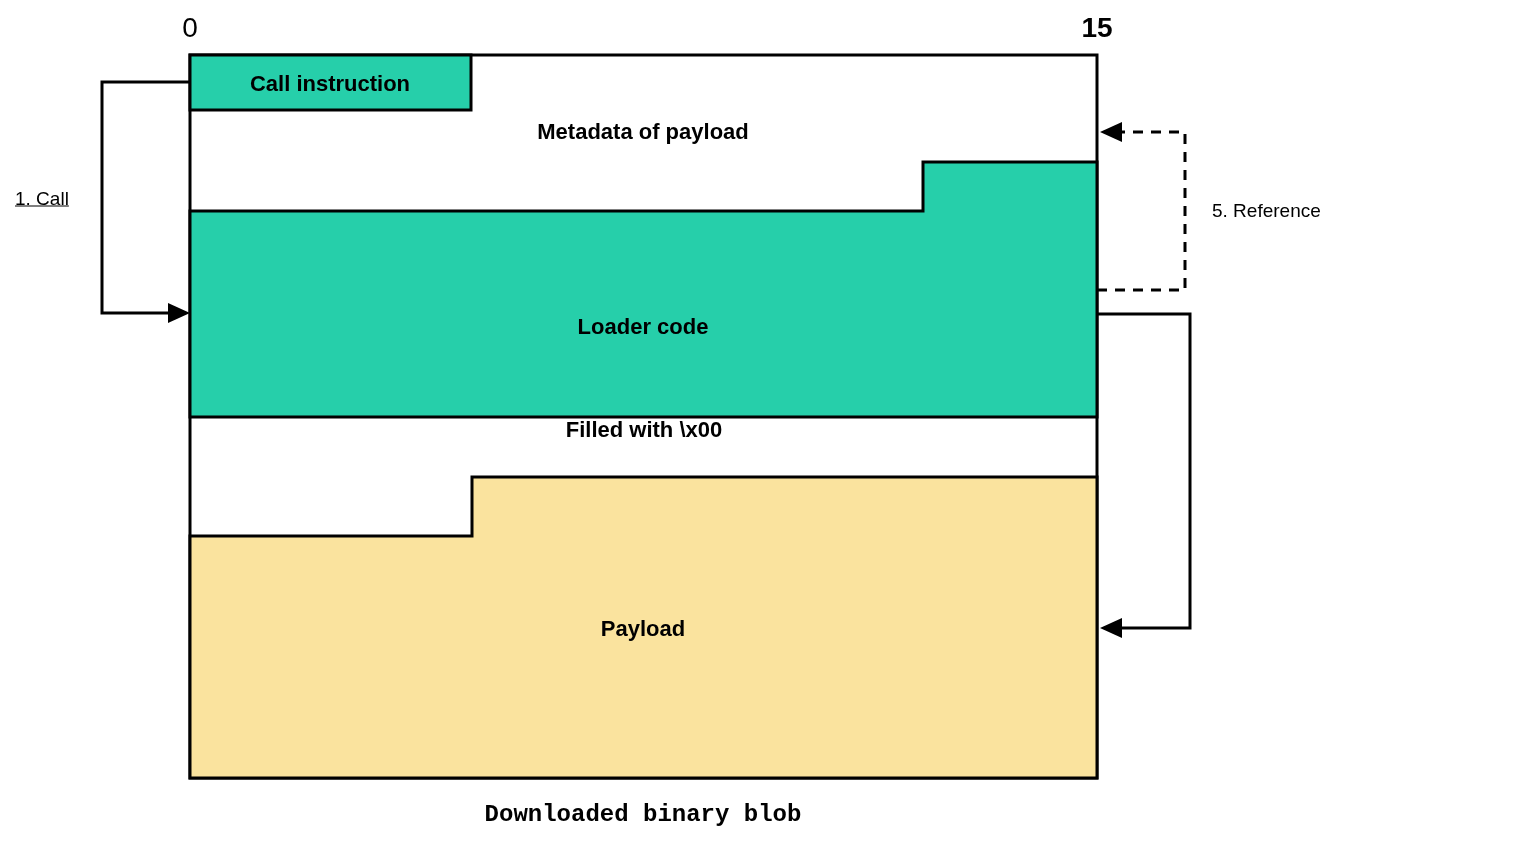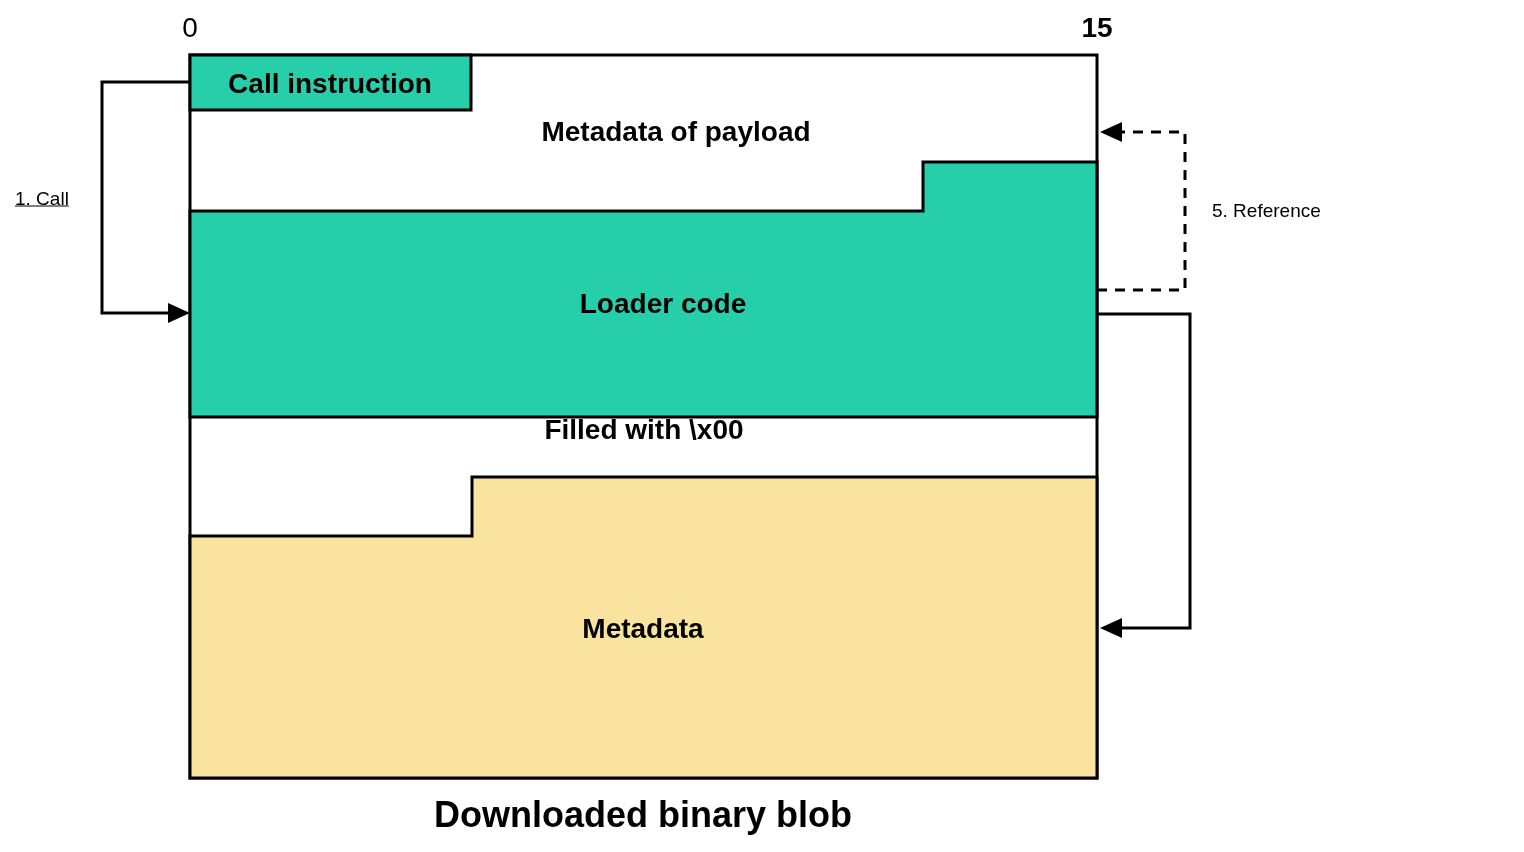--- a/index.html
+++ b/index.html
@@ -23,34 +23,35 @@
   }
   .lbl {
     position: absolute;
     transform: translate(-50%, -50%);
     white-space: nowrap;
     color: #000000;
     line-height: 1;
   }
   .box-label {
     font-weight: bold;
-    font-size: 28px;
+    font-size: 22px;
   }
   .scale-label {
     font-size: 28px;
     font-weight: normal;
   }
   .annot-label {
     font-size: 19px;
     font-weight: normal;
     transform: translateY(-50%);
   }
   .caption-label {
     font-weight: bold;
-    font-size: 36px;
+    font-size: 24px;
+    font-family: Liberation Mono, monospace;
   }
 </style>
 </head>
 <body>
 
 <div class="stage">
 
   <svg width="1524" height="852" viewBox="0 0 1524 852">
 
     <rect x="190" y="55" width="907" height="723" fill="#ffffff" stroke="#000000" stroke-width="3"></rect>
@@ -68,23 +69,23 @@
     <polygon points="1100,132 1122,122 1122,142" fill="#000000"></polygon>
 
     <polyline points="1097,314 1190,314 1190,628 1122,628" fill="none" stroke="#000000" stroke-width="3"></polyline>
     <polygon points="1100,628 1122,618 1122,638" fill="#000000"></polygon>
   </svg>
 
   <div class="lbl scale-label" style="left:190px; top:28px;">0</div>
   <div class="lbl scale-label" style="left:1097px; top:28px;font-weight:bold;">15</div>
 
   <div class="lbl box-label" style="left:330px; top:84px;">Call instruction</div>
-  <div class="lbl box-label" style="left:643px; top:132px;margin-left:33px;">Metadata of payload</div>
-  <div class="lbl box-label" style="left:643px; top:304px;margin-left:20px;">Loader code</div>
+  <div class="lbl box-label" style="left:643px; top:132px;">Metadata of payload</div>
+  <div class="lbl box-label" style="left:643px; top:327px;">Loader code</div>
   <div class="lbl box-label" style="left:644px; top:430px;">Filled with \x00</div>
-  <div class="lbl box-label" style="left:643px; top:629px;">Metadata</div>
+  <div class="lbl box-label" style="left:643px; top:629px;">Payload</div>
 
   <div class="lbl annot-label" style="left:15px; top:198px;text-decoration:underline;">1. Call</div>
   <div class="lbl annot-label" style="left:1212px; top:210px;">5. Reference</div>
 
   <div class="lbl caption-label" style="left:643px; top:815px;">Downloaded binary blob</div>
 
 </div>
 
 </body></html>

